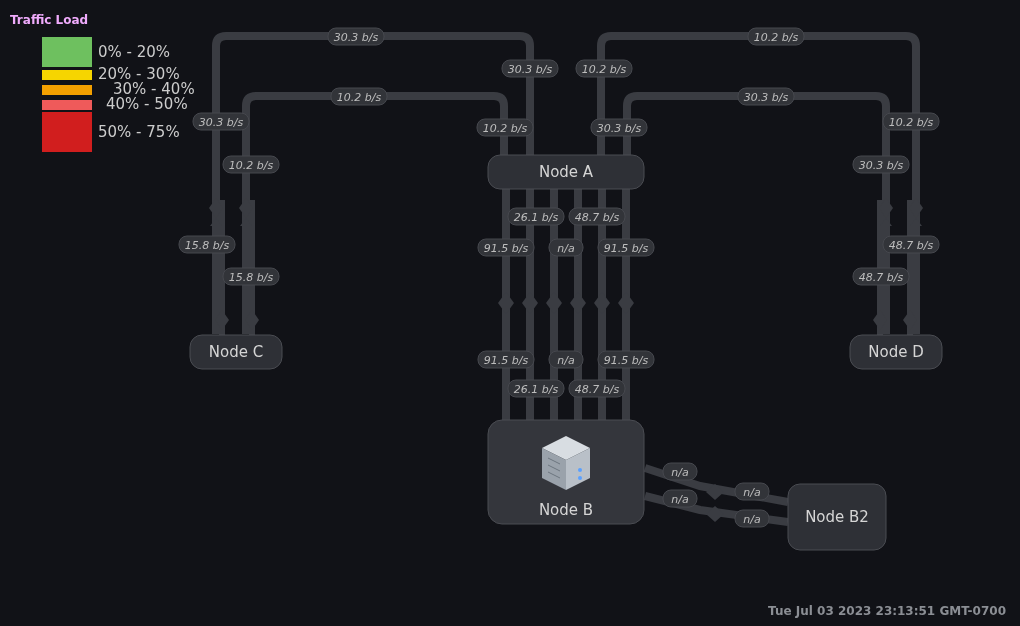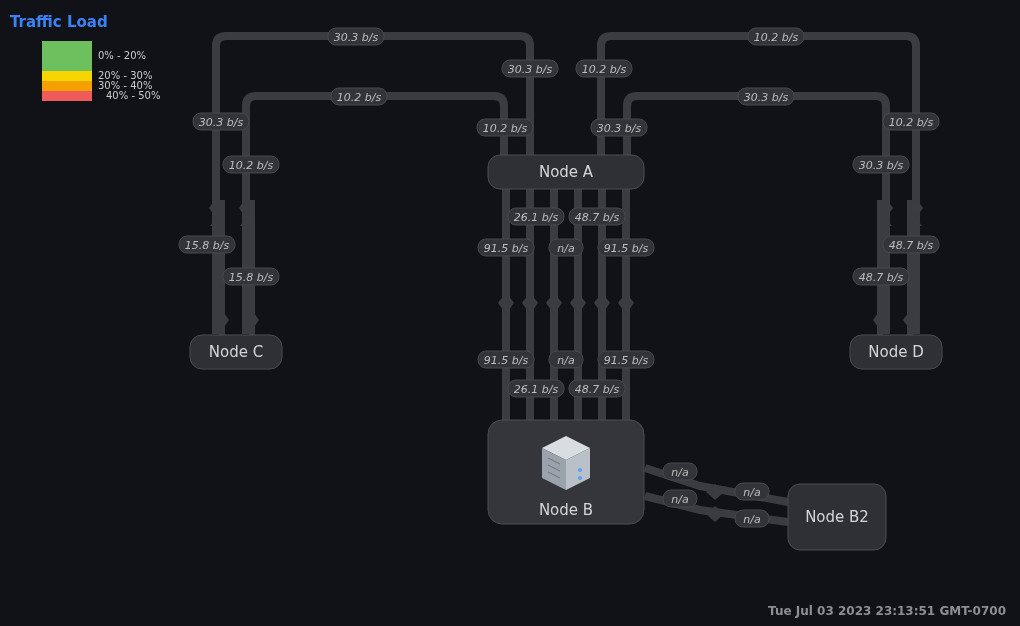--- a/index.html
+++ b/index.html
@@ -1,19 +1,19 @@
 <!DOCTYPE html>
 <html><head>
 <meta charset="utf-8">
 <style>
   html,body{margin:0;padding:0;width:1020px;height:626px;background:#111217;color:#ddd;
     font-family:"DejaVu Sans","Segoe UI",Arial,sans-serif;overflow:hidden;position:relative;}
   .legend{position:absolute;left:10px;top:13px;}
-  .legend-title{font-weight:bold;font-size:15px;color:#3b82f6;margin-bottom:10px;}
-  .legend-row{display:flex;align-items:center;font-size:10px;color:#ccc;line-height:1;padding-left:32px;}
+  .legend-title{font-weight:bold;font-size:12px;color:#f0abfc;margin-bottom:10px;}
+  .legend-row{display:flex;align-items:center;font-size:15px;color:#ccc;line-height:1;padding-left:32px;}
   .legend-swatch{width:50px;display:inline-block;}
   svg.canvas{position:absolute;left:0;top:0;}
   .edge{stroke:#3a3c42;fill:none;}
   .lbl{fill:#323439;stroke:#46484e;stroke-width:1;rx:8;ry:8;}
   .lbl-txt{font-size:11px;font-style:italic;fill:#bdbdbd;text-anchor:middle;dominant-baseline:middle;}
   .node-box{fill:#2e3036;stroke:#4a4c52;stroke-width:1;rx:12;ry:12;}
   .node-sel{fill:#34363c;stroke:#4a4c52;stroke-width:1;rx:14;ry:14;}
   .node-txt{fill:#d5d5d5;font-size:15px;text-anchor:middle;dominant-baseline:middle;}
   .arrow{fill:#3a3c42;}
   .ts{position:absolute;right:14px;bottom:8px;font-size:12px;color:#8b8e94;font-weight:600;}
@@ -27,25 +27,29 @@
       <div class="legend-row">
         <span class="legend-swatch" style="height: 30px; background: rgb(110, 192, 95);"></span>
         <span style="margin-left: 6px;">0% - 20%</span>
       </div>
       <div class="legend-row">
         <span class="legend-swatch" style="height: 10px; background: rgb(246, 213, 0);"></span>
         <span style="margin-left: 6px;">20% - 30%</span>
       </div>
       <div class="legend-row">
         <span class="legend-swatch" style="height: 10px; background: rgb(243, 160, 0);"></span>
-        <span style="margin-left: 6px;">30% - 40%</span>
+        <span style="margin-left: 21px;">30% - 40%</span>
       </div>
       <div class="legend-row">
         <span class="legend-swatch" style="height: 10px; background: rgb(239, 90, 90);"></span>
         <span style="margin-left: 14px; text-align: center;">40% - 50%</span>
+      </div>
+      <div class="legend-row">
+        <span class="legend-swatch" style="height: 40px; background: rgb(209, 30, 30);"></span>
+        <span style="margin-left: 6px;">50% - 75%</span>
       </div>
     </div>
 </div>
 
 <svg class="canvas" width="1020" height="626">
 
   <path class="edge" stroke-width="8" d="M 530 156 L 530 46 Q 530 36 520 36 L 226 36 Q 216 36 216 46 L 216 334"></path>
   <path class="edge" stroke-width="8" d="M 504 156 L 504 106 Q 504 96 494 96 L 256 96 Q 246 96 246 106 L 246 334"></path>
 
   <path class="edge" stroke-width="8" d="M 601 156 L 601 46 Q 601 36 611 36 L 906 36 Q 916 36 916 46 L 916 334"></path>

